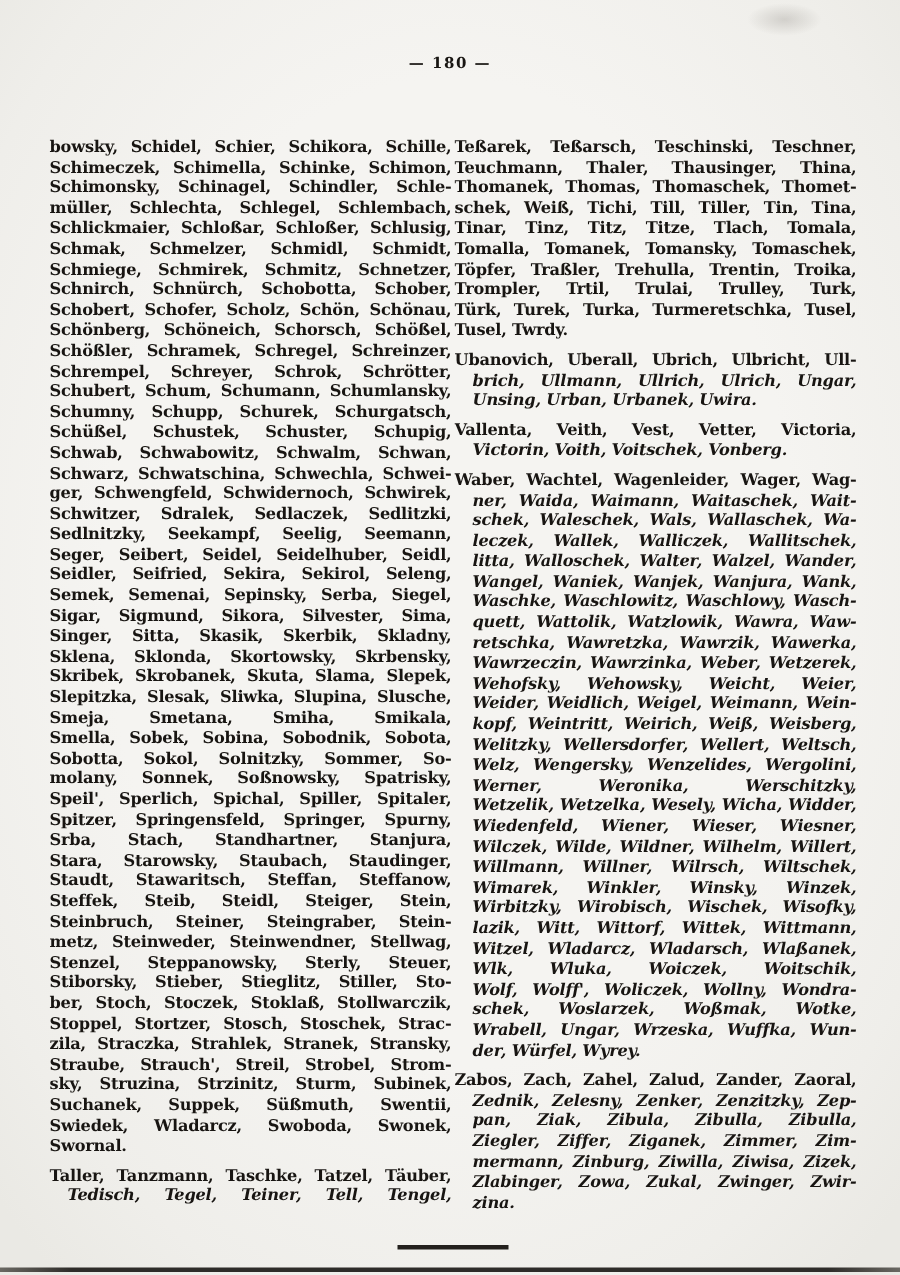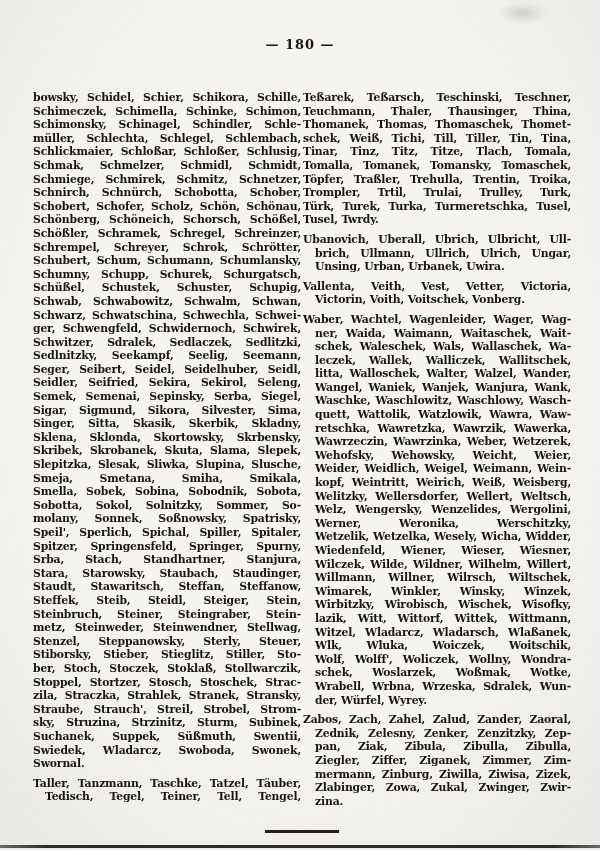--- a/index.html
+++ b/index.html
@@ -12,21 +12,21 @@
     overflow: hidden;
     font-family: "DejaVu Serif", serif;
     color: #181512;
   }
   .page-number {
     position: absolute;
     top: 37px;
     left: 0;
     width: 100%;
     text-align: center;
-    font-size: 13px;
+    font-size: 10px;
     font-weight: 700;
     letter-spacing: 1px;
   }
   .columns {
     position: absolute;
     top: 91px;
     left: 33px;
     right: 29px;
     display: flex;
     gap: 2px;
@@ -40,21 +40,21 @@
     font-weight: 700;
     letter-spacing: -0.15px;
     text-align: justify;
     text-align-last: justify;
     -moz-text-align-last: justify;
     white-space: normal;
     overflow: hidden;
     height: 13.6px;
   }
   .line.last { text-align-last: left; -moz-text-align-last: left; }
-  .line.wrap { padding-left: 12px; }
+  .line.wrap { padding-left: 12px; font-style: italic; }
   .center-rule {
     position: absolute;
     top: 830px;
     left: 265px;
     width: 74px;
     height: 2.5px;
     background: #23201d;
   }
   .scan-edge {
     position: absolute;
@@ -181,21 +181,21 @@
           <div class="line wrap">Wiedenfeld, Wiener, Wieser, Wiesner,</div>
           <div class="line wrap">Wilczek, Wilde, Wildner, Wilhelm, Willert,</div>
           <div class="line wrap">Willmann, Willner, Wilrsch, Wiltschek,</div>
           <div class="line wrap">Wimarek, Winkler, Winsky, Winzek, Winzur,</div>
           <div class="line wrap">Wirbitzky, Wirobisch, Wischek, Wisofky, Wit-</div>
           <div class="line wrap">lazik, Witt, Wittorf, Wittek, Wittmann,</div>
           <div class="line wrap">Witzel, Wladarcz, Wladarsch, Wlaßanek,</div>
           <div class="line wrap">Wlk, Wluka, Woiczek, Woitschik, Woltschak,</div>
           <div class="line wrap">Wolf, Wolff', Woliczek, Wollny, Wondra-</div>
           <div class="line wrap">schek, Woslarzek, Woßmak, Wotke, Wrabel,</div>
-          <div class="line wrap">Wrabell, Wrbna, Wrzeska, Sdralek, Wun-</div>
+          <div class="line wrap">Wrabell, Ungar, Wrzeska, Wuffka, Wun-</div>
           <div class="line last wrap">der, Würfel, Wyrey.</div>
         </div>
         <div class="para">
           <div class="line">Zabos, Zach, Zahel, Zalud, Zander, Zaoral,</div>
           <div class="line wrap">Zednik, Zelesny, Zenker, Zenzitzky, Zep-</div>
           <div class="line wrap">pan, Ziak, Zibula, Zibulla, Zibulla,</div>
           <div class="line wrap">Ziegler, Ziffer, Ziganek, Zimmer, Zim-</div>
           <div class="line wrap">mermann, Zinburg, Ziwilla, Ziwisa, Zizek,</div>
           <div class="line wrap">Zlabinger, Zowa, Zukal, Zwinger, Zwir-</div>
           <div class="line last wrap">zina.</div>

